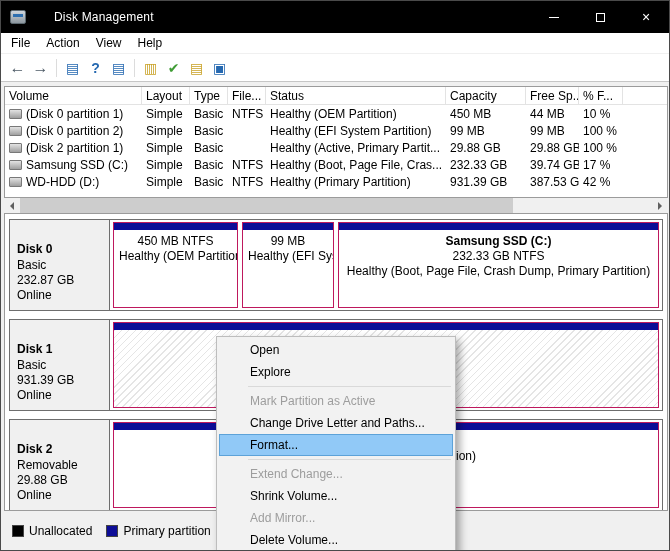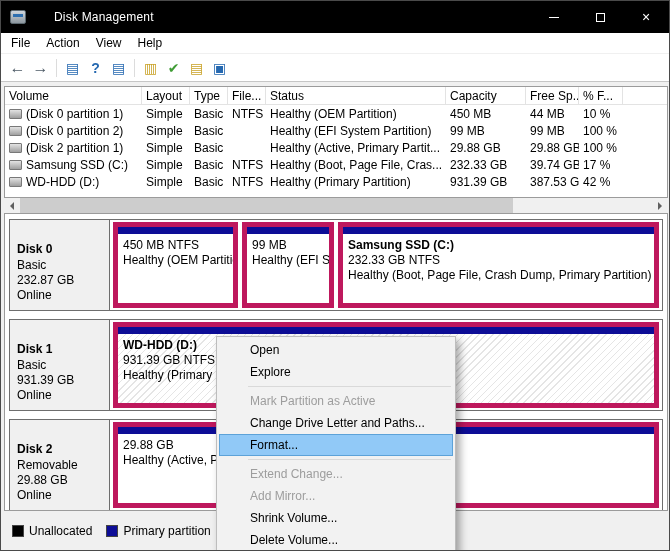--- a/index.html
+++ b/index.html
@@ -48,21 +48,21 @@
   .scroll-track { flex:1; position:relative; }
   .scroll-thumb { position:absolute; left:0; top:0; bottom:0; width:78%; background:#cdcdcd; }
 
   
   .graph-pane { position:absolute; top:212px; left:3px; width:664px; height:298px; background:#fff; border:1px solid #9b9b9b; padding:5px 4px 0 4px; overflow:hidden; }
   .disk-row { display:flex; height:92px; margin-bottom:8px; border:1px solid #6e6e6e; background:#fff; }
   .disk-left { width:100px; flex:none; background:#f0f0f0; border-right:1px solid #6e6e6e; padding:21px 7px; }
   .disk-name { font-weight:bold; margin-bottom:1px; line-height:16px; }
   .disk-line { line-height:15px; }
   .part-area { flex:1; display:flex; gap:4px; padding:2px 3px; min-width:0; }
-  .part { border:5px solid #be185d; display:flex; flex-direction:column; min-width:0; background:#fff; }
+  .part { border:1px solid #be185d; display:flex; flex-direction:column; min-width:0; background:#fff;text-align:center; }
   .part.selected { background:repeating-linear-gradient(135deg, rgba(0,0,0,0.10) 0 1px, transparent 1px 5px), #fff; }
   .part-strip { height:7px; flex:none; margin-bottom:2px; }
   .part-body { padding:2px 5px; overflow:hidden; }
   .part-title { font-weight:bold; white-space:nowrap; line-height:15px; }
   .part-line { white-space:nowrap; line-height:15px; }
 
   
   .legend { position:absolute; top:510px; left:0; right:0; bottom:0; background:#f0f0f0; padding:7px 11px; display:flex; gap:14px; }
   .legend-item { display:flex; align-items:center; gap:5px; }
   .legend-swatch { width:12px; height:12px; border:1px solid #444; flex:none; }
@@ -291,18 +291,18 @@
 
   <div class="context-menu">
       <div class="cm-item">Open</div>
       <div class="cm-item">Explore</div>
       <div class="cm-sep"></div>
       <div class="cm-item disabled">Mark Partition as Active</div>
       <div class="cm-item">Change Drive Letter and Paths...</div>
       <div class="cm-item hl" style="background: rgb(145, 201, 247);">Format...</div>
       <div class="cm-sep"></div>
       <div class="cm-item disabled">Extend Change...</div>
+      <div class="cm-item">Shrink Volume...</div>
       <div class="cm-item disabled">Add Mirror...</div>
-      <div class="cm-item">Shrink Volume...</div>
       <div class="cm-item">Delete Volume...</div>
     </div>
 
 </div>
 
 </body></html>

